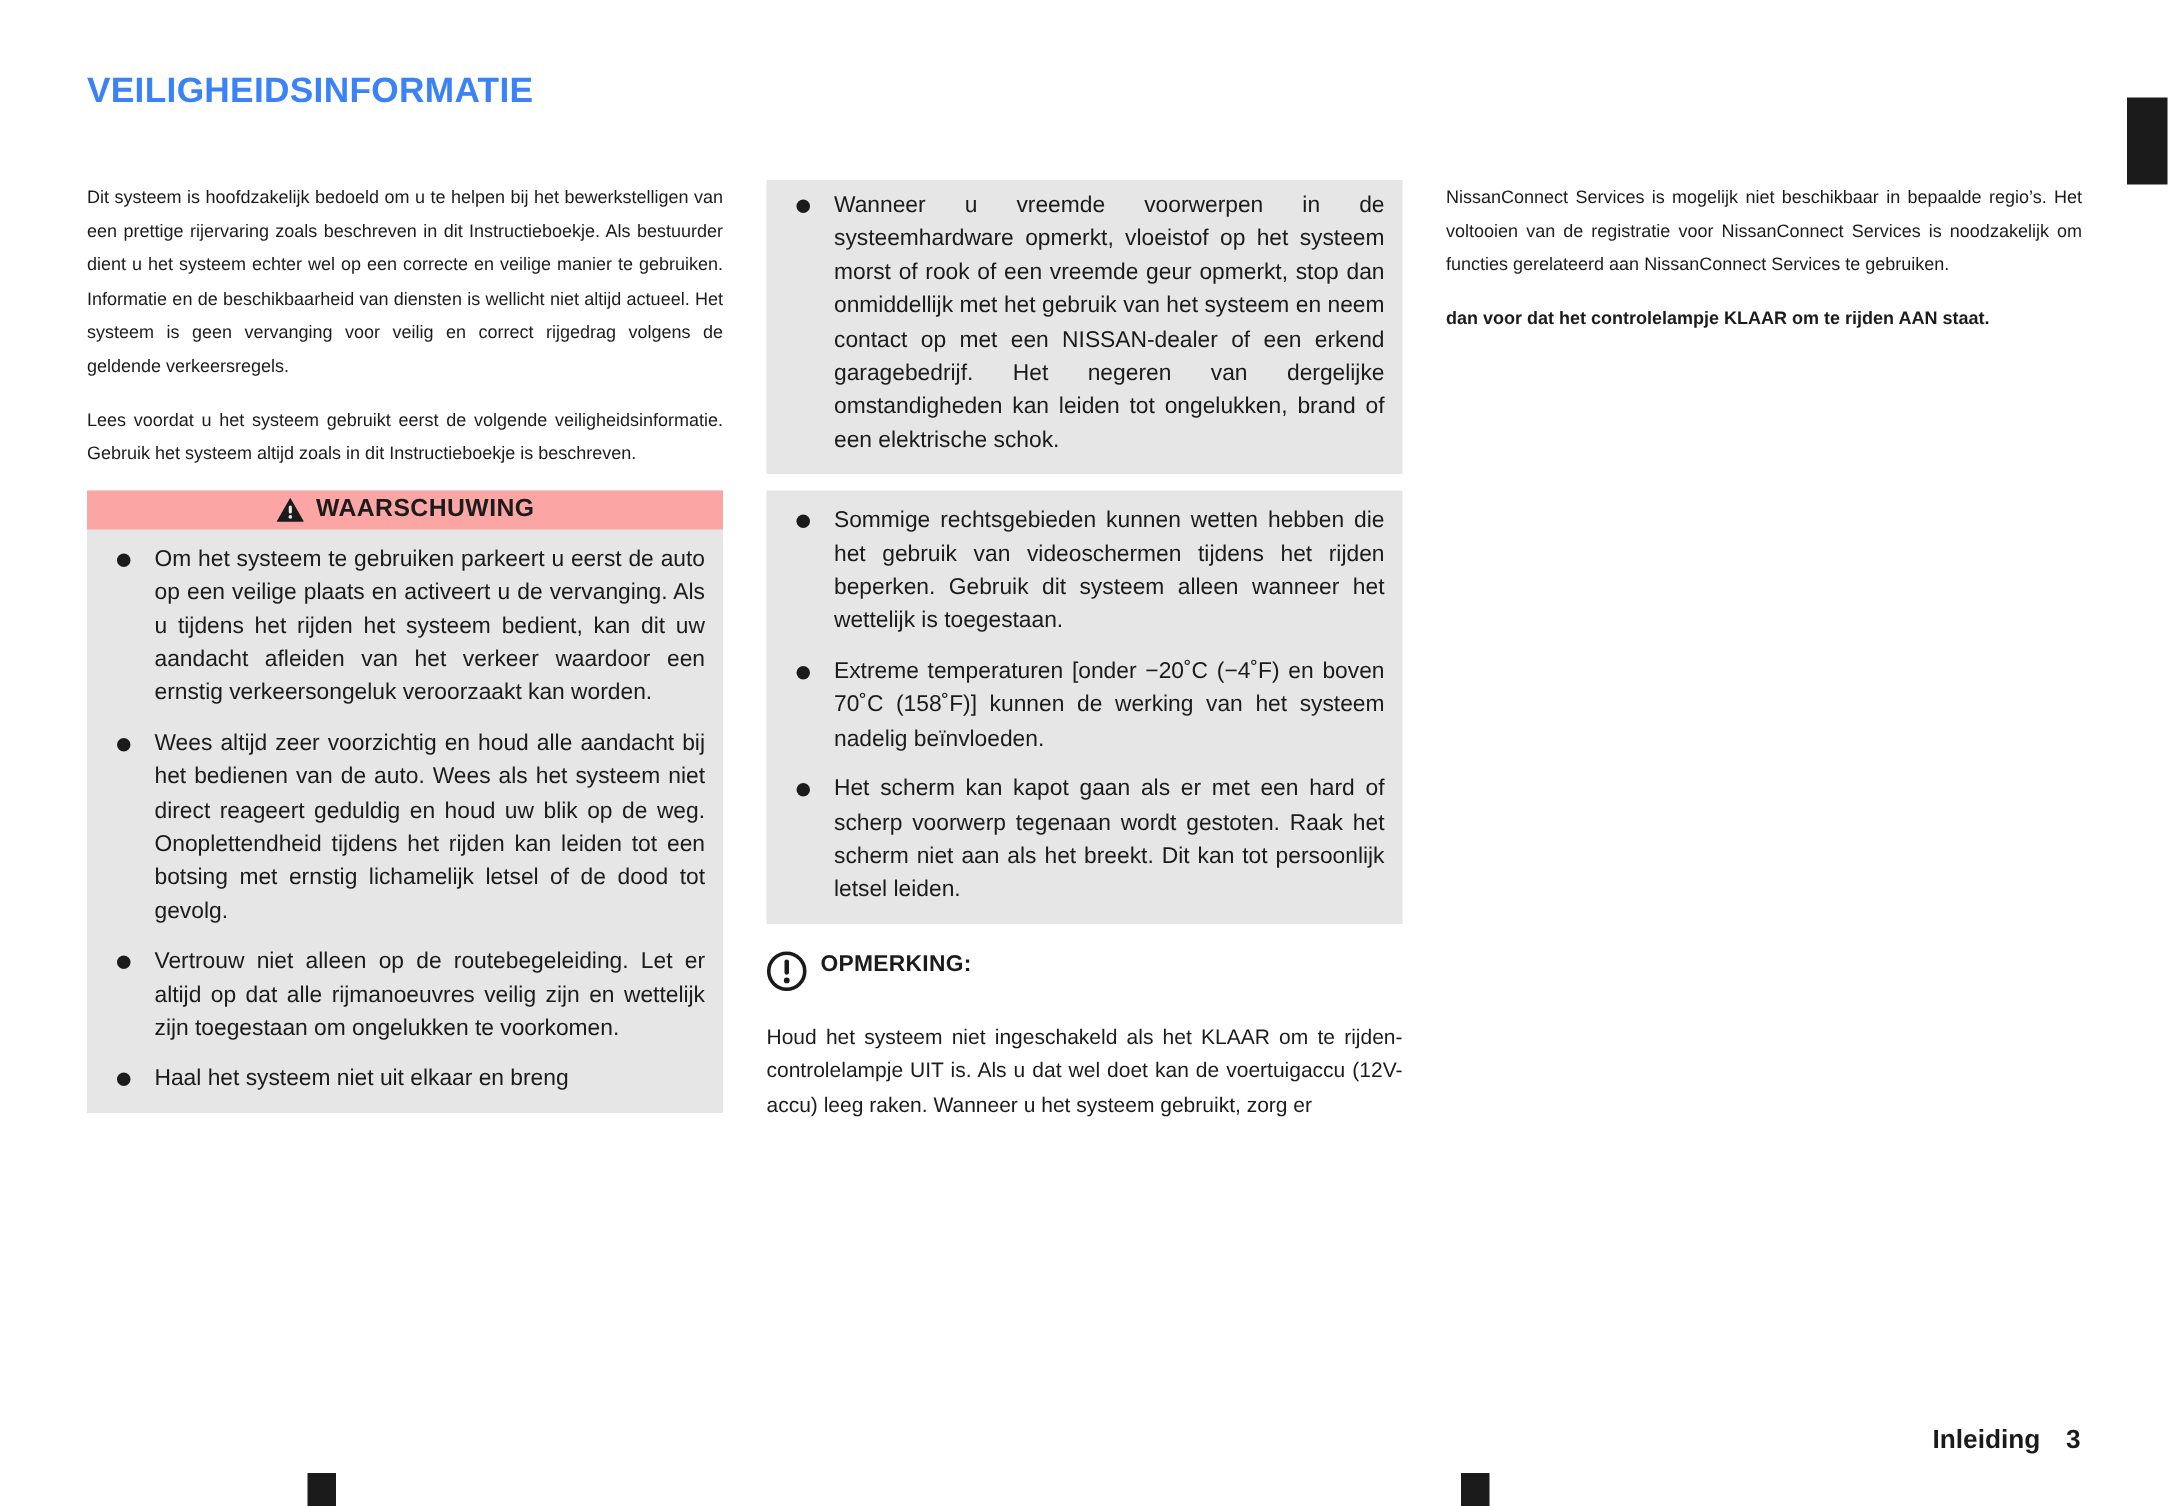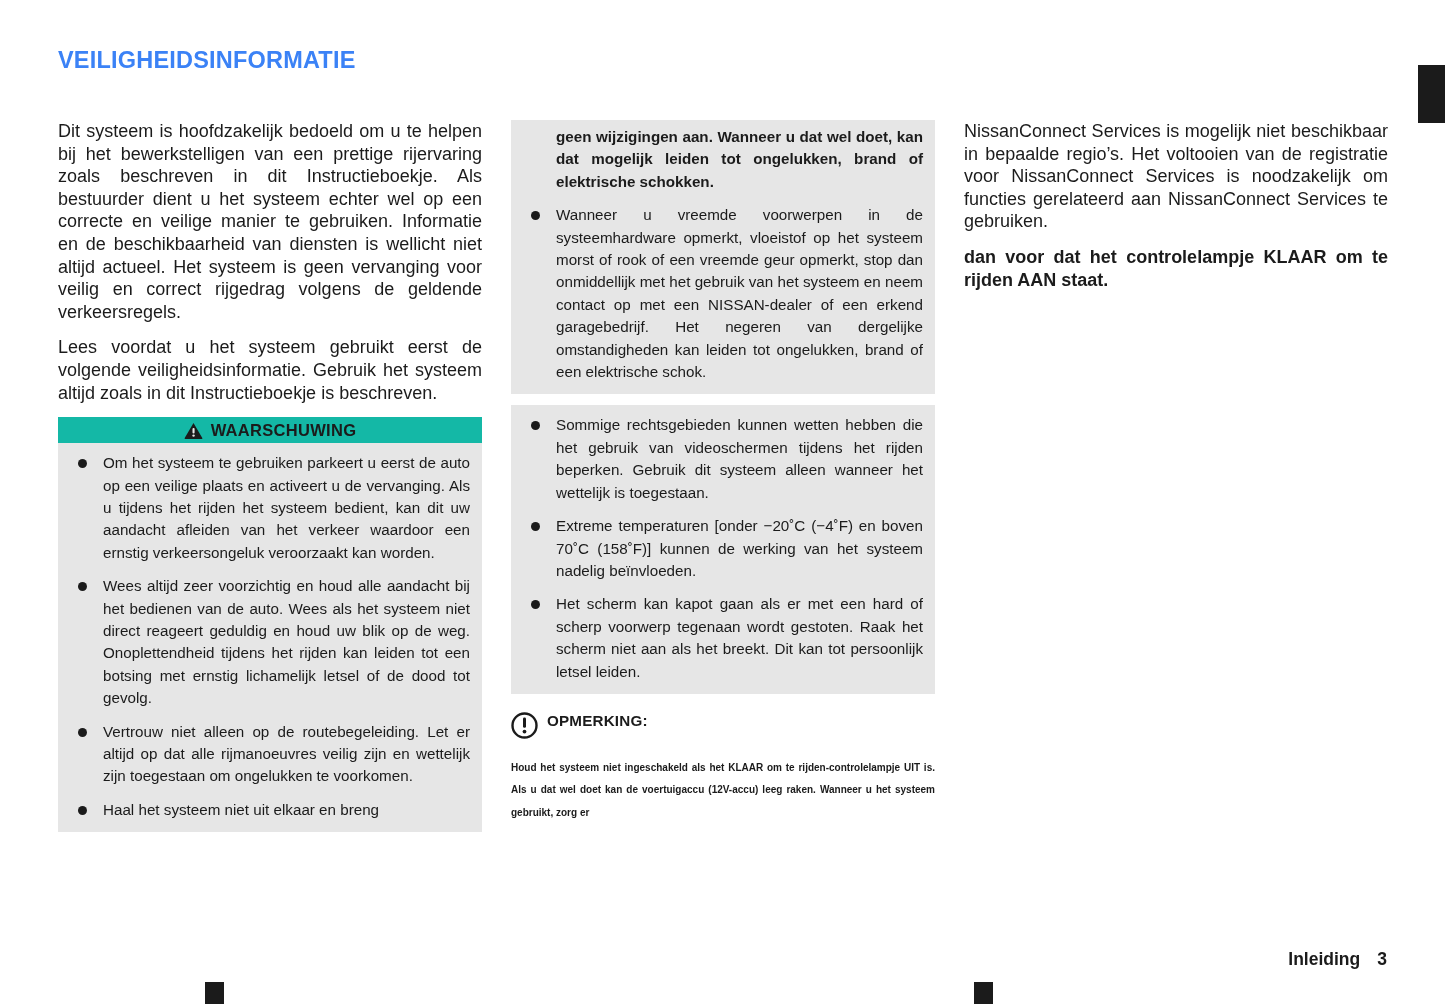--- a/index.html
+++ b/index.html
@@ -57,21 +57,21 @@
     display: flex;
     gap: 29px;
   }
   .column {
     width: 424px;
     position: relative;
   }
 
   
   .body-par {
-    font-size: 18px;
+    font-size: 12px;
     line-height: 22.6px;
     text-align: justify;
     text-align-last: left;
     margin: 0 0 13px 0;
     color: #1b1b1b;
     hyphens: manual;
   }
   .body-par.bold {
     font-weight: bold;
   }
@@ -79,21 +79,21 @@
   
   .notice-box {
     background: #e6e6e6;
     margin-top: 11px;
   }
   .notice-box.clipped-bottom {
     
     padding-bottom: 0;
   }
   .notice-head {
-    background: #14b8a6;
+    background: #fca5a5;
     height: 26px;
     display: flex;
     align-items: center;
     justify-content: center;
     gap: 8px;
     font-size: 16.5px;
     font-weight: bold;
     letter-spacing: 0.3px;
     color: #1b1b1b;
   }
@@ -152,23 +152,23 @@
     gap: 9px;
     margin-bottom: 14px;
   }
   .note-head .label {
     font-size: 15.2px;
     font-weight: bold;
     letter-spacing: 0.2px;
     color: #1b1b1b;
   }
   .note-text {
-    font-size: 10px;
+    font-size: 14px;
     line-height: 22.4px;
-    font-weight: bold;
+    font-weight: normal;
     text-align: justify;
     text-align-last: left;
     margin: 0;
     color: #1b1b1b;
   }
 
   
   #footer {
     position: absolute;
     right: 58px;
@@ -233,21 +233,20 @@
           </li>
         </ul>
       </div>
     </div>
   </div>
 
   <div class="column">
 
     <div class="notice-box" style="margin-top:0;">
       <div class="notice-body no-top-pad">
-        <p class="cont-par">geen wijzigingen aan. Wanneer u dat wel doet, kan dat mogelijk leiden tot ongelukken, brand of elektrische schokken.</p>
         <ul class="bullets">
           <li>
             <span class="dot"></span>
             <span>Wanneer u vreemde voorwerpen in de systeemhardware opmerkt, vloeistof op het systeem morst of rook of een vreemde geur opmerkt, stop dan onmiddellijk met het gebruik van het systeem en neem contact op met een NISSAN-dealer of een erkend garagebedrijf. Het negeren van dergelijke omstandigheden kan leiden tot ongelukken, brand of een elektrische schok.</span>
           </li>
         </ul>
       </div>
     </div>
 
     <div class="notice-box">

